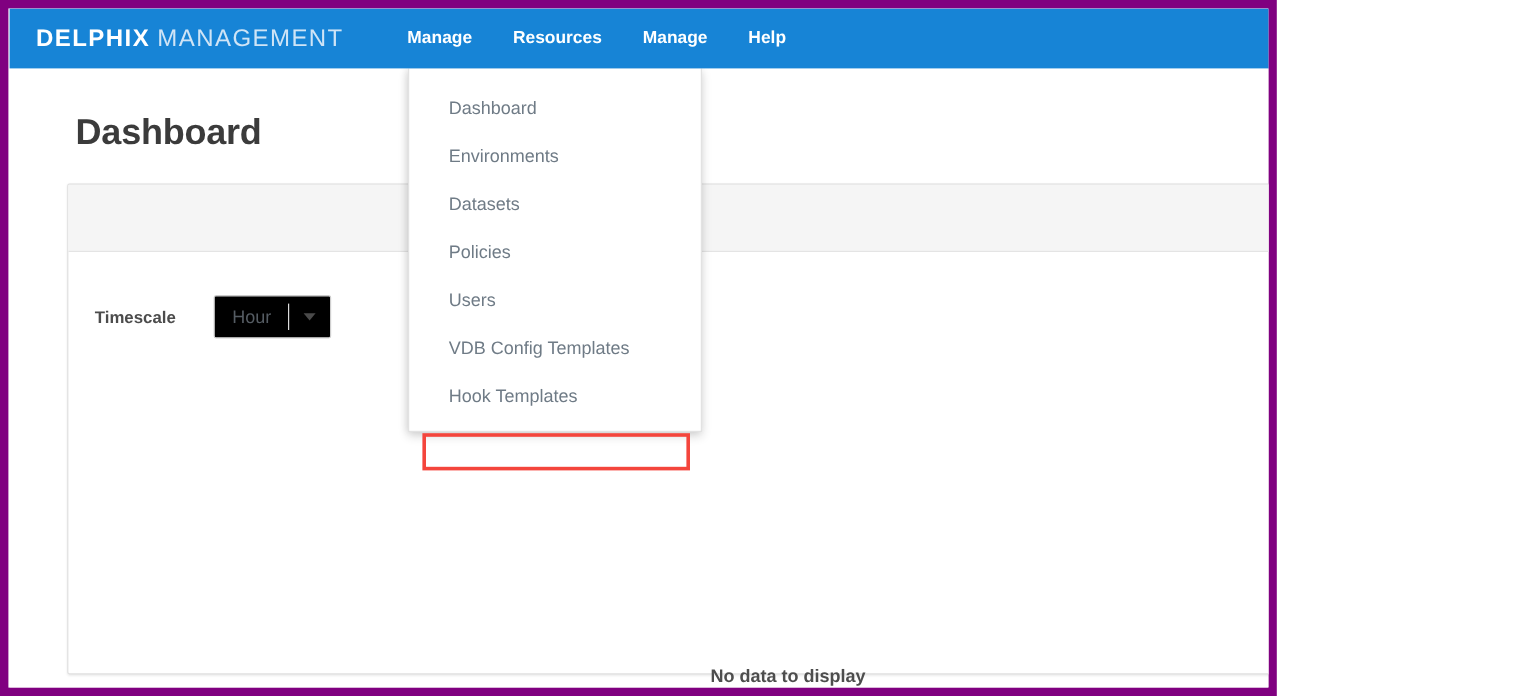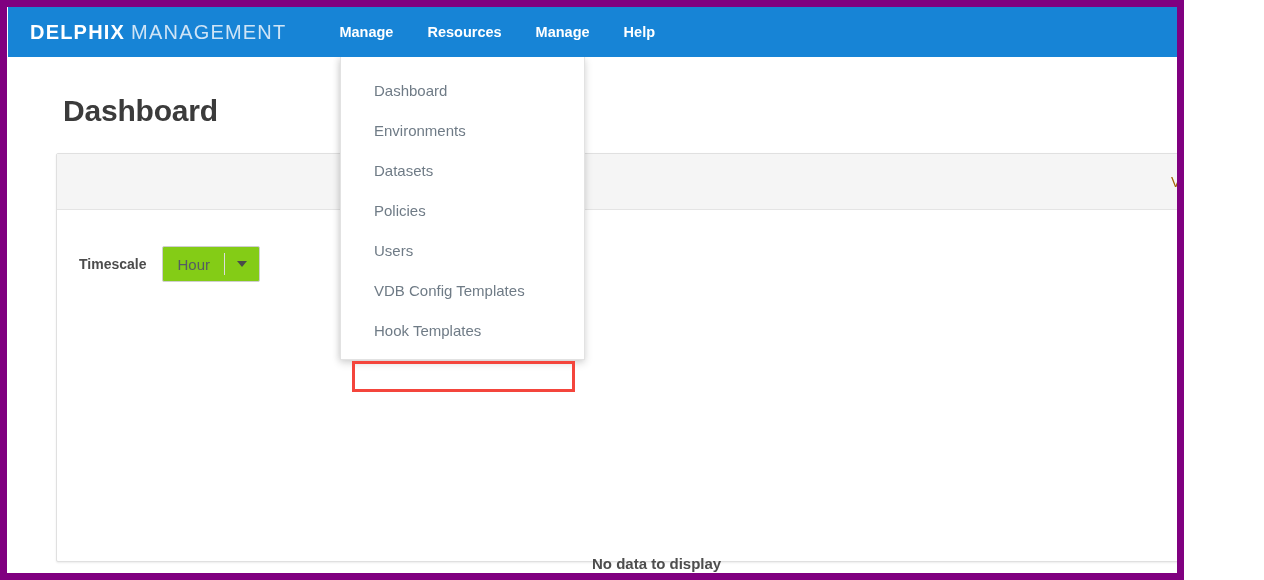--- a/index.html
+++ b/index.html
@@ -10,21 +10,21 @@
   body {
     width: 1264px;
     height: 580px;
     font-family: "Liberation Sans", sans-serif;
     overflow: hidden;
   }
 
   
   #screen {
     position: relative;
-    width: 1184px;
+    width: 1064px;
     height: 580px;
     box-sizing: border-box;
     border: 7px solid #800080;
     background: #ffffff;
     overflow: hidden;
   }
 
   
   #navbar {
     position: absolute;
@@ -194,29 +194,29 @@
     position: absolute;
     left: 22px;
     top: 36px;
     display: flex;
     align-items: center;
   }
   #timescale-label {
     font-size: 14px;
     font-weight: bold;
     color: #4c4c4c;
-    margin-right: 16px;
+    margin-right: 32px;
   }
   #timescale-select {
     display: flex;
     align-items: center;
     height: 34px;
     border: 1px solid #cfcfcf;
     border-radius: 2px;
-    background: #84cc16;
+    background: #000000;
     cursor: pointer;
   }
   #timescale-value {
     padding: 0 14px;
     font-size: 15px;
     color: #555c63;
   }
   #timescale-divider {
     width: 1px;
     height: 22px;

